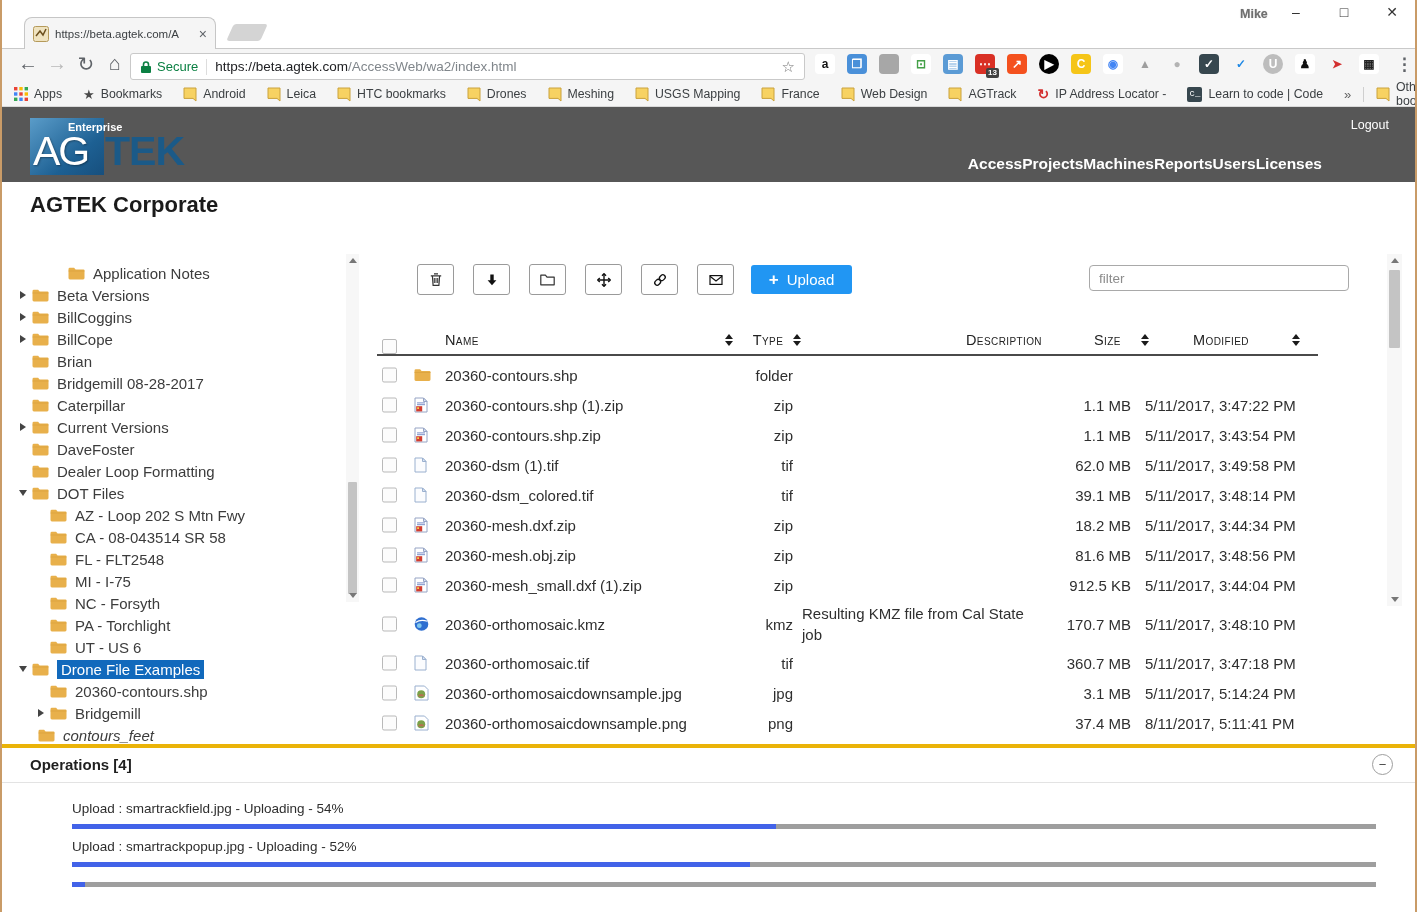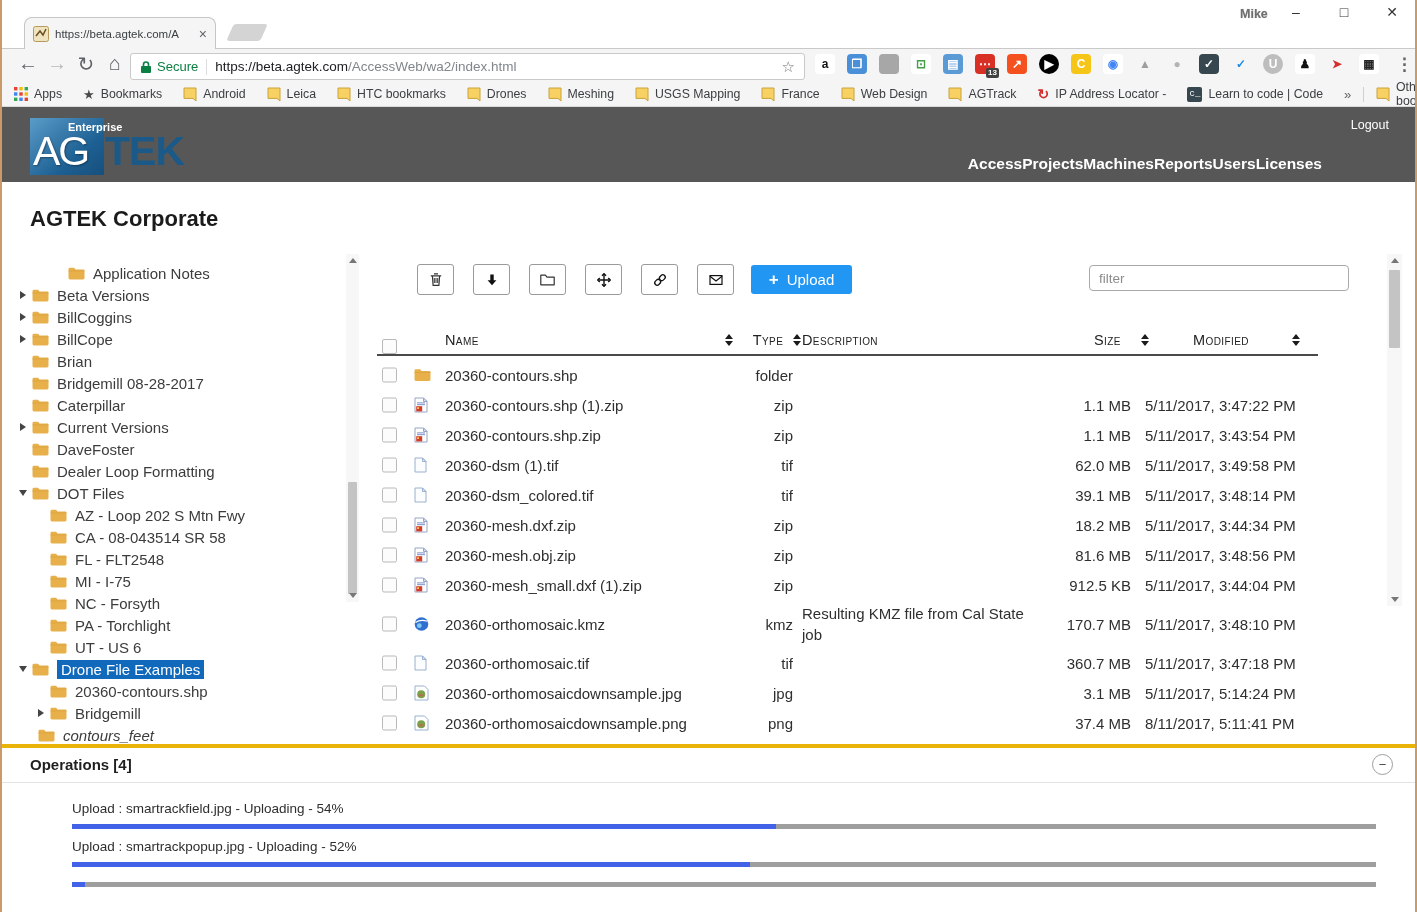--- a/index.html
+++ b/index.html
@@ -59,21 +59,21 @@
               background:linear-gradient(140deg,#5a9cc9 0%, #1d6093 65%, #174f7d 100%); }
   .logo-enterprise { position:absolute; left:66px; top:14px; color:#fff; font-size:11px; font-weight:bold; }
   .logo-ag { position:absolute; left:31px; top:21px; color:#fff; font-size:41px; font-weight:normal; letter-spacing:-2px;
              text-shadow:1px 1px 2px rgba(0,0,0,.35); }
   .logo-tek { position:absolute; left:103px; top:21px; color:#1b5a88; font-size:41px; font-weight:bold; letter-spacing:-1px; }
   .logout { position:absolute; right:26px; top:11px; color:#fff; font-size:12.5px; }
   .app-nav { position:absolute; left:808px; bottom:9px; width:512px; display:flex; justify-content:flex-end; }
   .app-nav span { color:#fff; font-size:15.5px; font-weight:bold; }
 
   
-  .page-title { position:absolute; left:28px; top:206px; font-size:22px; font-weight:bold; color:#1b1b1b; }
+  .page-title { position:absolute; left:28px; top:192px; font-size:22px; font-weight:bold; color:#1b1b1b; }
 
   
   .tree { position:absolute; left:0; top:258px; width:342px; height:486px; overflow:hidden; padding-top:4px; }
   .tree-item { height:22px; display:flex; align-items:center; font-size:15px; color:#3c3c3c; }
   .tree-item .caret-slot { width:18px; display:flex; justify-content:center; flex:0 0 auto; }
   .caret-right { width:0; height:0; border-top:4.5px solid transparent; border-bottom:4.5px solid transparent;
                  border-left:6px solid #444; }
   .caret-down { width:0; height:0; border-left:4.5px solid transparent; border-right:4.5px solid transparent;
                 border-top:6px solid #444; }
   .tree-folder { margin-right:8px; display:flex; flex:0 0 auto; }
@@ -649,21 +649,21 @@
         <span class="hlabel" style="left: 68px;">Name</span>
         <span class="sorticon" style="left: 348px;">
           <i class="up"></i>
           <i class="dn"></i>
         </span>
         <span class="hlabel" style="left: 368px; width: 46px; text-align: center;">Type</span>
         <span class="sorticon" style="left: 416px;">
           <i class="up"></i>
           <i class="dn"></i>
         </span>
-        <span class="hlabel" style="left: 425px; width: 240px; text-align: left;">Description</span>
+        <span class="hlabel" style="left: 425px; width: 240px; text-align: right;">Description</span>
         <span class="hlabel" style="left: 717px;">Size</span>
         <span class="sorticon" style="left: 764px;">
           <i class="up"></i>
           <i class="dn"></i>
         </span>
         <span class="hlabel" style="left: 816px;">Modified</span>
         <span class="sorticon" style="left: 915px;">
           <i class="up"></i>
           <i class="dn"></i>
         </span>

